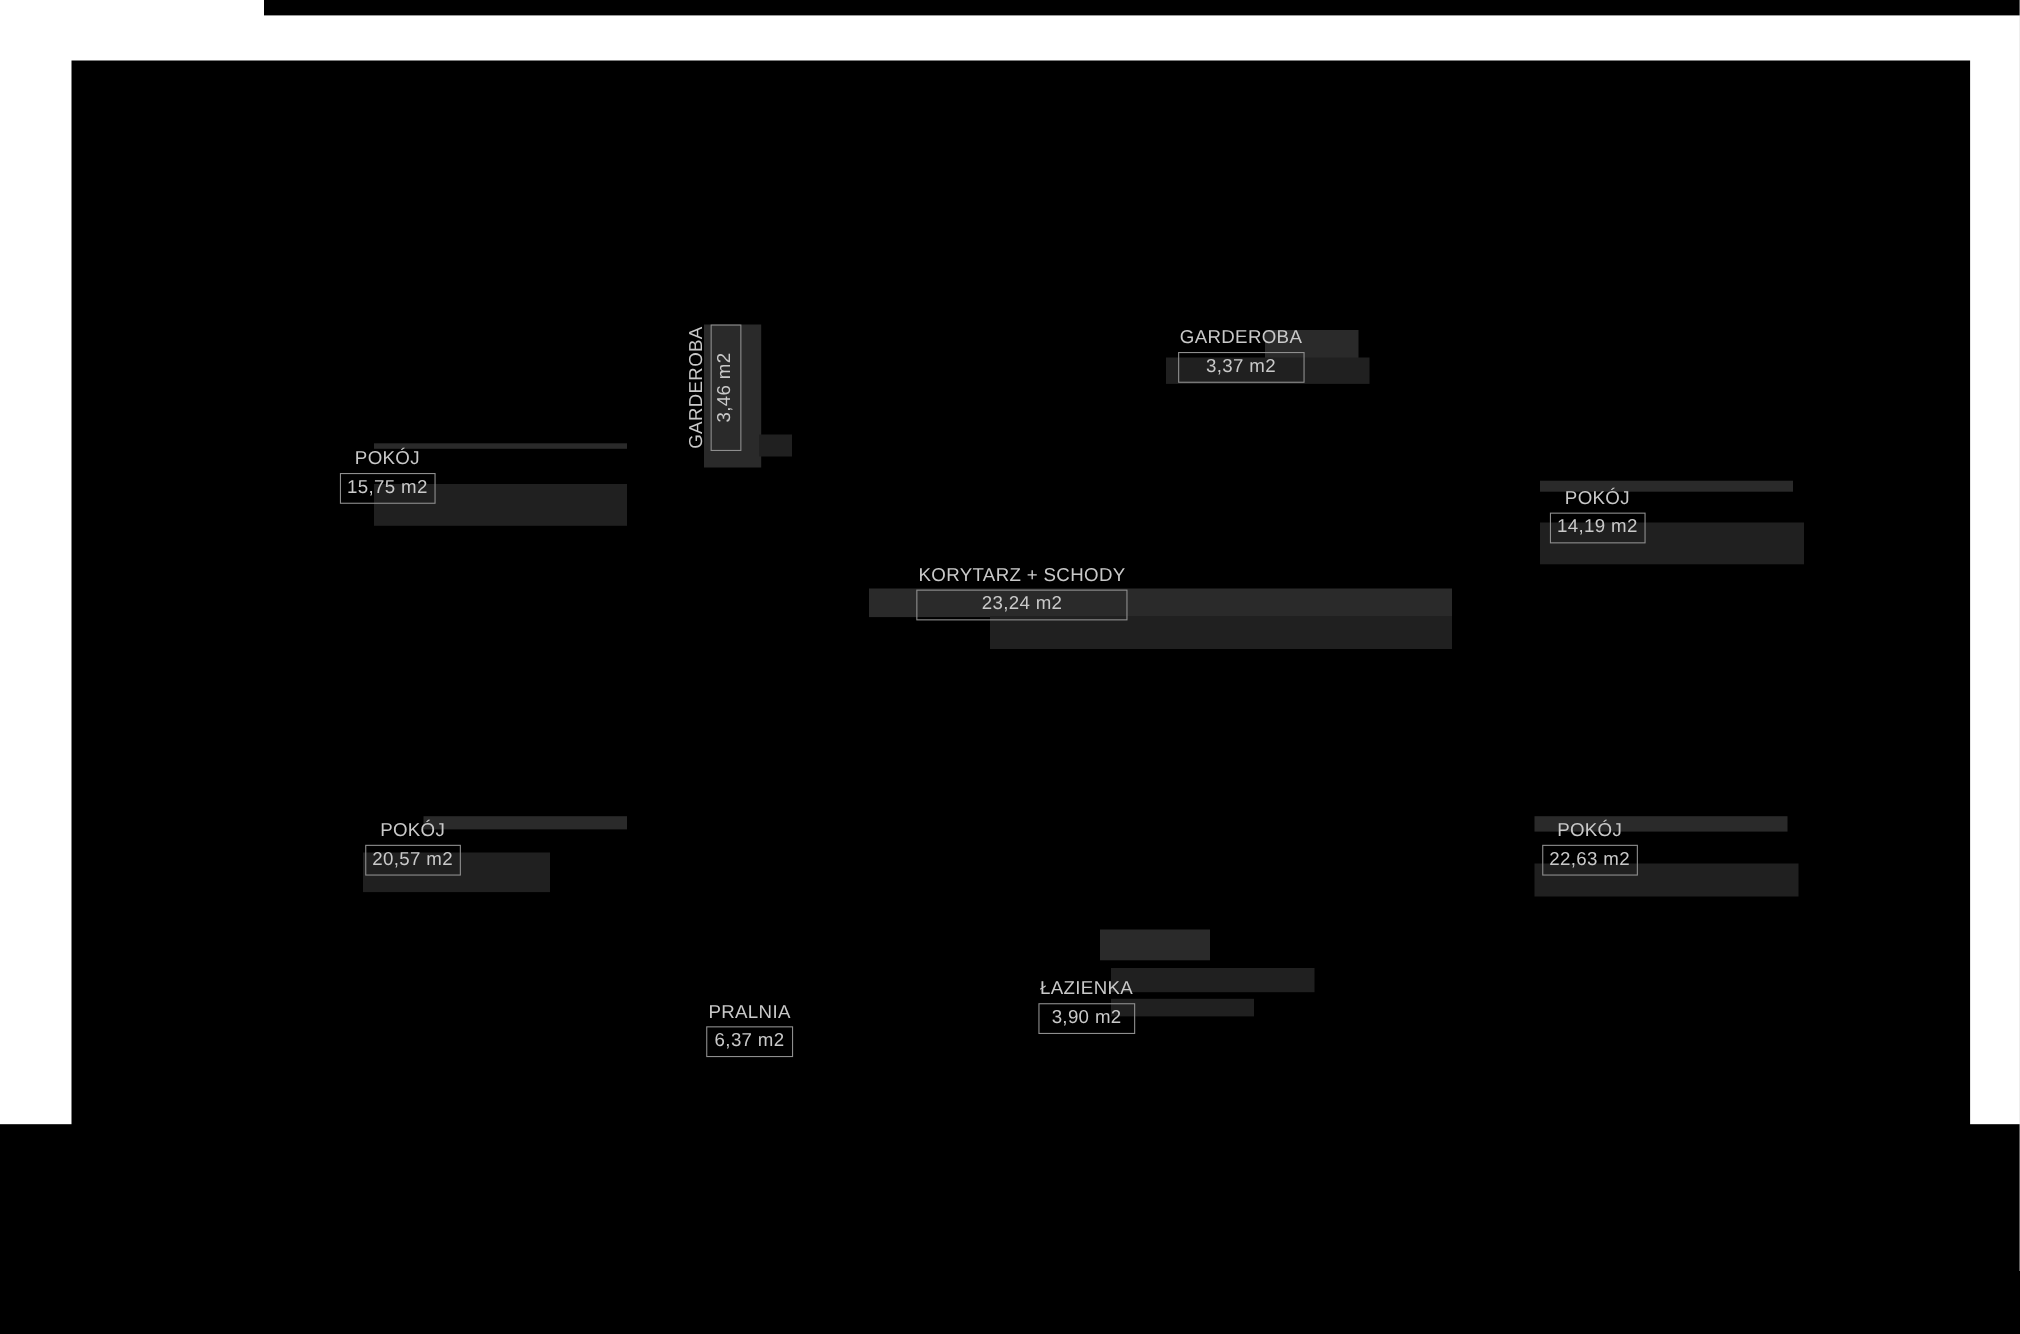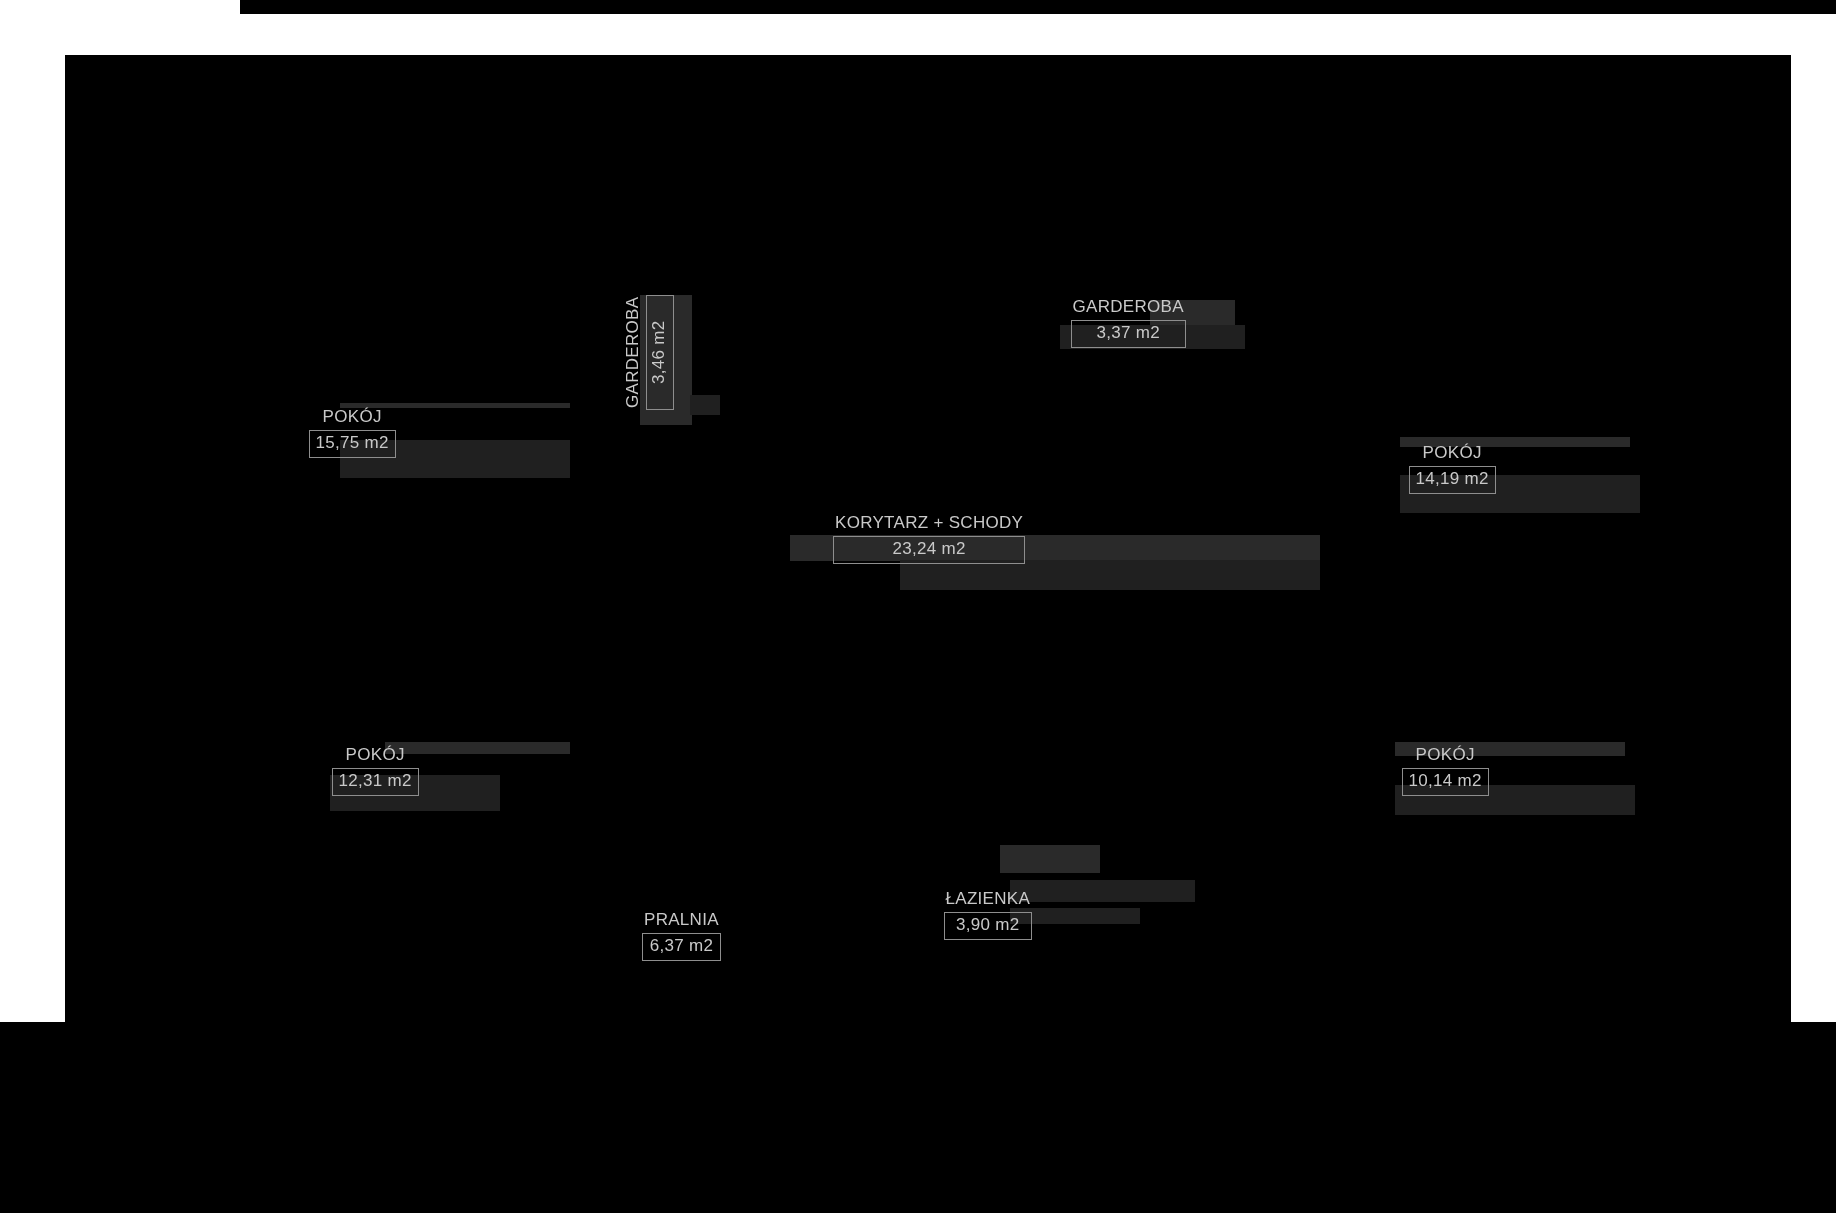--- a/index.html
+++ b/index.html
@@ -127,25 +127,25 @@
       <div class="room-label" style="left: 1408.5px; top: 442px;">
         <span class="name">POKÓJ</span>
         <span class="area">14,19 m2</span>
       </div>
       <div class="room-label" style="left: 809px; top: 512px; margin-left: 24px;">
         <span class="name">KORYTARZ + SCHODY</span>
         <span class="area">23,24 m2</span>
       </div>
       <div class="room-label" style="left: 331.5px; top: 744px;">
         <span class="name">POKÓJ</span>
-        <span class="area">12,31 m2</span>
+        <span class="area">20,57 m2</span>
       </div>
       <div class="room-label" style="left: 1401.5px; top: 744px;">
         <span class="name">POKÓJ</span>
-        <span class="area">10,14 m2</span>
+        <span class="area">22,63 m2</span>
       </div>
       <div class="room-label" style="left: 943.5px; top: 888px;">
         <span class="name">ŁAZIENKA</span>
         <span class="area">3,90 m2</span>
       </div>
       <div class="room-label" style="left: 642px; top: 909px;">
         <span class="name">PRALNIA</span>
         <span class="area">6,37 m2</span>
       </div>
     </div>

